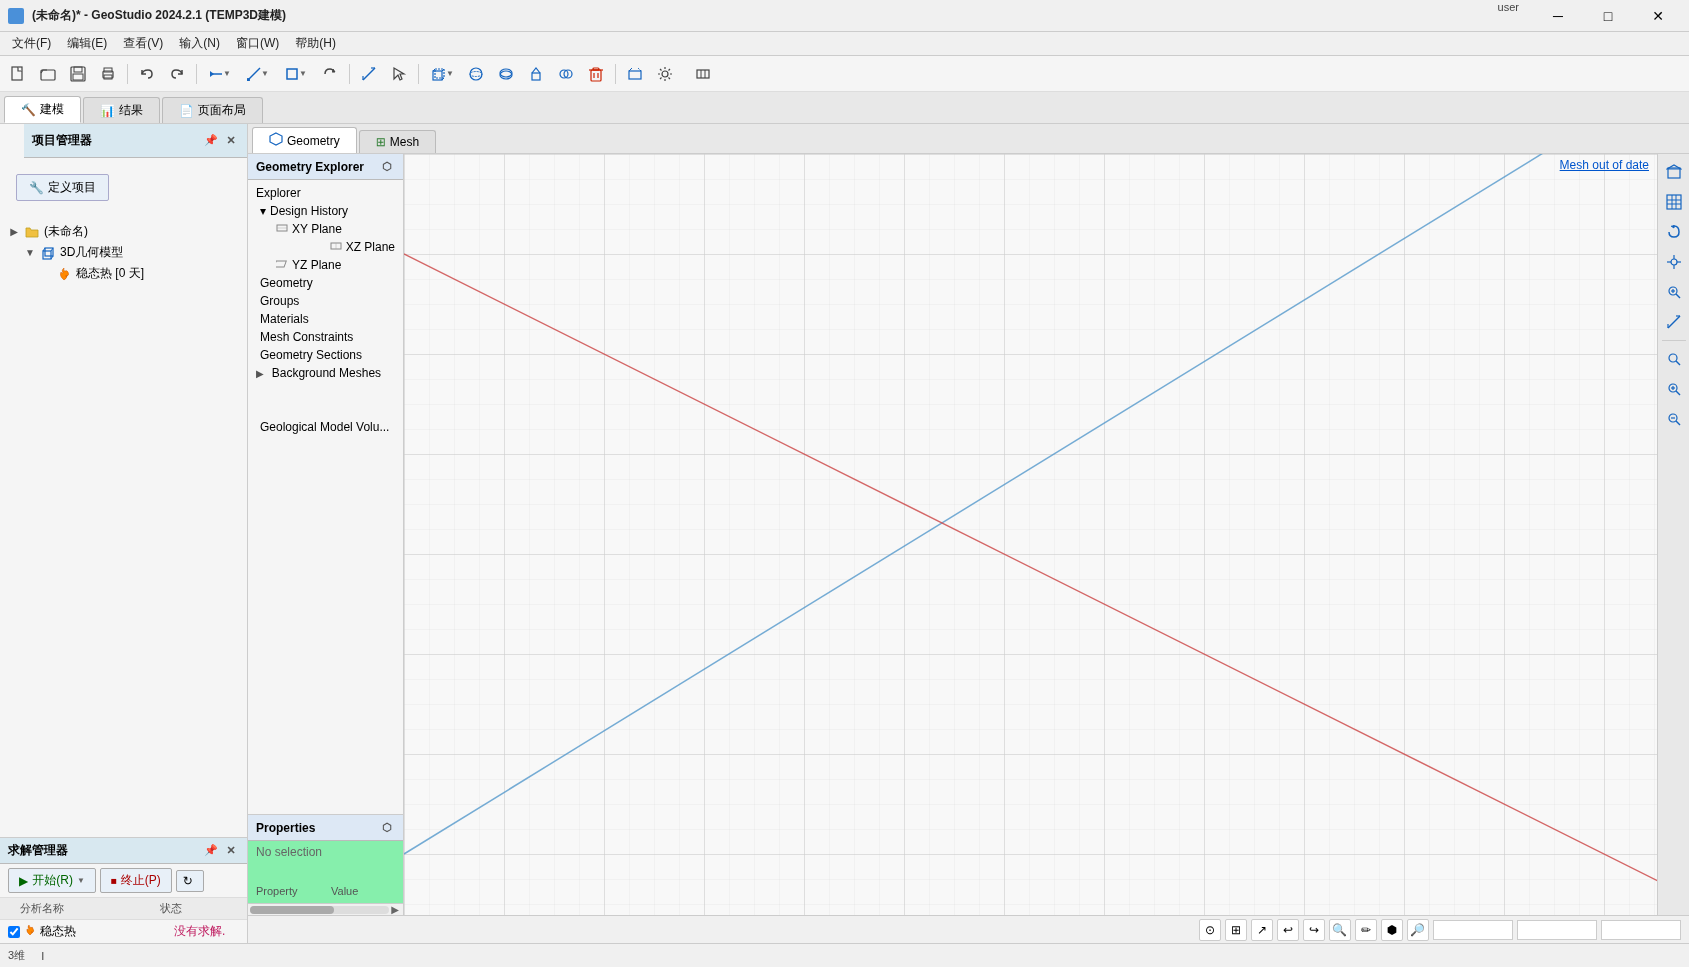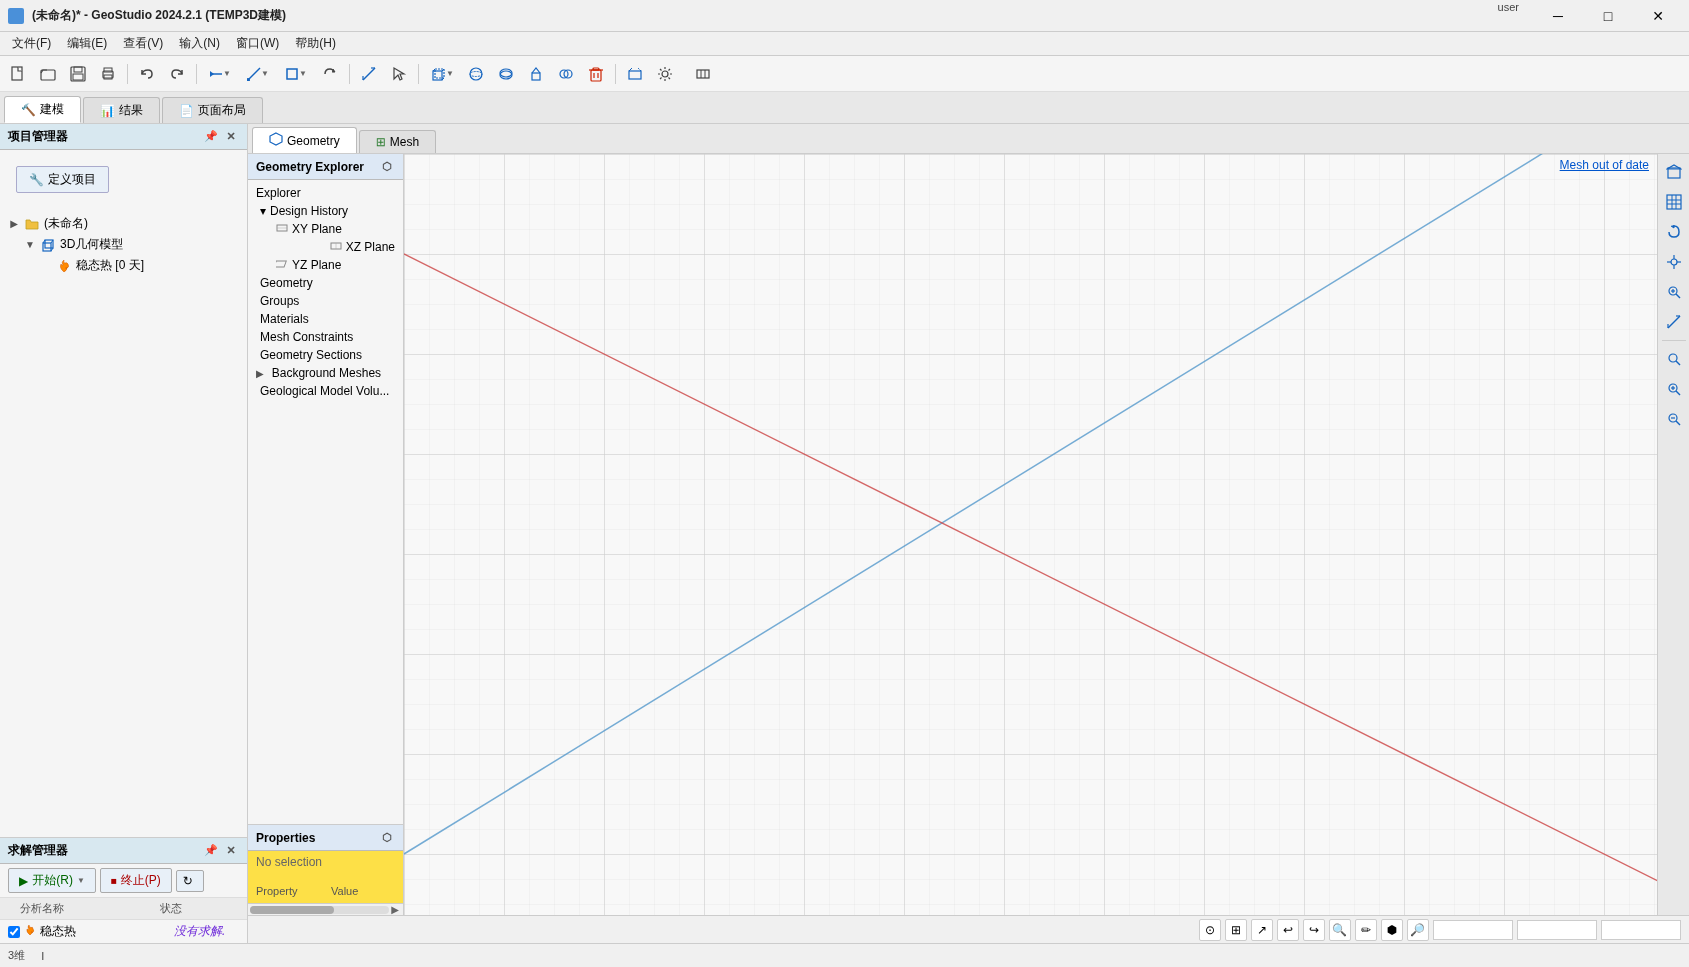--- a/index.html
+++ b/index.html
@@ -103,21 +103,22 @@
     
     .panel-header {
       background: #d8e8f0;
       padding: 4px 8px;
       font-size: 12px;
       font-weight: bold;
       display: flex;
       align-items: center;
       justify-content: space-between;
       border-bottom: 1px solid #bbb;
-      height: 26px;
+      height: 34px;
+      margin-left: 24px;
     }
     .panel-header-actions { display: flex; gap: 4px; }
     .panel-icon-btn { width: 16px; height: 16px; cursor: pointer; display: flex; align-items: center; justify-content: center; color: #555; font-size: 11px; }
 
     .define-project-btn {
       margin: 8px;
       padding: 4px 12px;
       background: #e8f0f8;
       border: 1px solid #aac;
       cursor: pointer;
@@ -186,21 +187,21 @@
     }
     .solver-table-header span:first-child { width: 140px; }
     .solver-row {
       display: flex;
       padding: 3px 8px;
       font-size: 12px;
       align-items: center;
       gap: 4px;
     }
     .solver-row-name { width: 130px; display: flex; align-items: center; gap: 4px; }
-    .solver-row-status { color: #6d28d9; font-style: italic; }
+    .solver-row-status { color: #be185d; }
 
     
     .status-bar {
       height: 24px;
       background: #f0f0f0;
       border-top: 1px solid #ccc;
       display: flex;
       align-items: center;
       padding: 0 8px;
       font-size: 11px;
@@ -305,21 +306,21 @@
       align-items: center;
       padding: 2px 8px;
       font-size: 12px;
       cursor: pointer;
       gap: 4px;
     }
 
     
     .properties-panel {
       border-top: 1px solid #ccc;
-      background: #fde047;
+      background: #86efac;
     }
     .properties-header {
       padding: 4px 8px;
       font-size: 12px;
       font-weight: bold;
       background: #dde8f5;
       border-bottom: 1px solid #bbb;
       display: flex;
       align-items: center;
       justify-content: space-between;
@@ -745,32 +746,32 @@
 
           <div class="geo-tree-item" style="padding-left:12px;">
             <span>Geometry Sections</span>
           </div>
 
           <div class="geo-tree-item" style="padding-left:8px;">
             <span style="font-size:10px; color:#555;">▶</span>
             <span style="padding-left:4px;">Background Meshes</span>
           </div>
 
-          <div class="geo-tree-item" style="padding-left:12px;">
+          <div class="geo-tree-item" style="padding-left:12px;margin-top:36px;">
             <span>Geological Model Volu...</span>
           </div>
         </div>
 
         <div class="properties-panel">
           <div class="properties-header">
             <span>Properties</span>
             <span class="panel-icon-btn">⬡</span>
           </div>
           <div class="properties-content">
-            <div style="color:#666; margin-bottom:14px;">No selection</div>
+            <div style="color:#666; margin-bottom:24px;">No selection</div>
             <div class="properties-table-header">
               <span>Property</span>
               <span>Value</span>
             </div>
           </div>
         </div>
 
         <div style="height:12px; border-top:1px solid #ccc; background:#f0f0f0; display:flex; align-items:center; padding:0 2px;">
           <div style="flex:1; height:8px; background:#ddd; border-radius:4px; position:relative;">
             <div style="width:60%; height:8px; background:#aaa; border-radius:4px;"></div>

